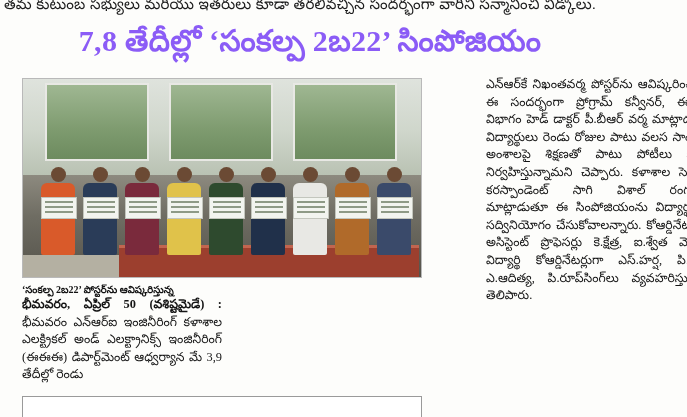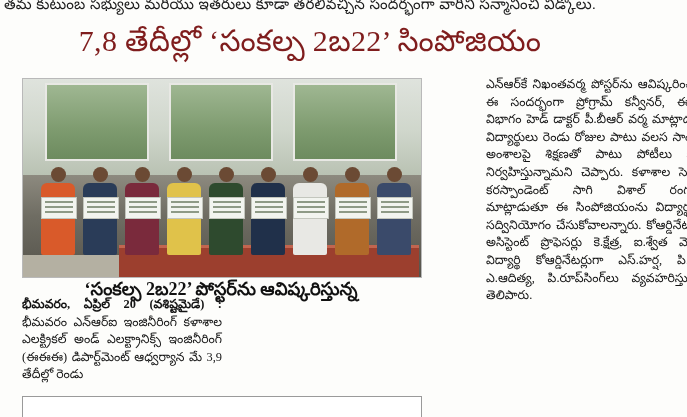--- a/index.html
+++ b/index.html
@@ -42,24 +42,24 @@
   }
 
   
   .headline {
     position: absolute;
     left: 0;
     top: 22px;
     width: 620px;
     text-align: center;
     font-family: "Liberation Serif", serif;
-    font-weight: normal;
+    font-weight: bold;
     font-size: 30px;
     line-height: 38px;
-    color: #7f1d1d;
+    color: #8b5cf6;
     letter-spacing: 0.3px;
     white-space: nowrap;
   }
 
   
   .photo-block {
     position: absolute;
     left: 22px;
     top: 78px;
     width: 398px;
@@ -140,24 +140,24 @@
     display: block;
     height: 2px;
     margin: 3px 3px 0 3px;
     background: #8e9a86;
   }
   .caption {
     position: absolute;
     left: 22px;
     top: 280px;
     width: 398px;
-    text-align: center;
+    text-align: left;
     font-family: "Liberation Serif", serif;
     font-weight: bold;
-    font-size: 18px;
+    font-size: 10px;
     line-height: 19px;
     color: #111;
   }
 
   
   .right-col {
     position: absolute;
     left: 446px;
     top: 76px;
     width: 228px;
@@ -306,21 +306,21 @@
   </div>
 
   <div class="caption">
     <div>‘సంకల్ప 2బ22’ పోస్టర్‌ను ఆవిష్కరిస్తున్న</div>
   </div>
 
   <div class="right-col">ఎన్‌ఆర్‌కే నిఖంతవర్మ పోస్టర్‌ను ఆవిష్కరించారు. ఈ సందర్భంగా ప్రోగ్రామ్ కన్వీనర్, ఈఈఈ విభాగం హెడ్ డాక్టర్ పీ.బీఆర్ వర్మ మాట్లాడుతూ విద్యార్థులు రెండు రోజుల పాటు వలస సాంకేతిక అంశాలపై శిక్షణతో పాటు పోటీలు కూడా నిర్వహిస్తున్నామని చెప్పారు. కళాశాల సెక్రటరీ, కరస్పాండెంట్ సాగి విశాల్ రంగరాజు మాట్లాడుతూ ఈ సింపోజియంను విద్యార్థులకు సద్వినియోగం చేసుకోవాలన్నారు. కోఆర్డినేటర్లుగా అసిస్టెంట్ ప్రొఫెసర్లు కె.క్షేత్ర, ఐ.శ్వేత మోనిక, విద్యార్థి కోఆర్డినేటర్లుగా ఎస్.హర్ష, పి.వంశీ, ఎ.ఆదిత్య, పి.రూప్‌సింగ్‌లు వ్యవహరిస్తున్నట్లు తెలిపారు.</div>
 
   <div class="bottom-cols">
     <div class="bcol b1">
-      <span class="dateline">భీమవరం, ఏప్రిల్ 20 (వశిష్టమైడే) :</span>
+      <span class="dateline">భీమవరం, ఏప్రిల్ 50 (వశిష్టమైడే) :</span>
       <span>భీమవరం ఎన్‌ఆర్‌ఐ ఇంజినీరింగ్ కళాశాల ఎలక్ట్రికల్ అండ్ ఎలక్ట్రానిక్స్ ఇంజినీరింగ్ (ఈఈఈ) డిపార్ట్‌మెంట్ ఆధ్వర్యాన మే 3,9 తేదీల్లో రెండు</span>
     </div>
     <div class="bcol b3"></div>
   </div>
 
   <div class="bottom-box"></div>
 
 </div>
 
 </body></html>

